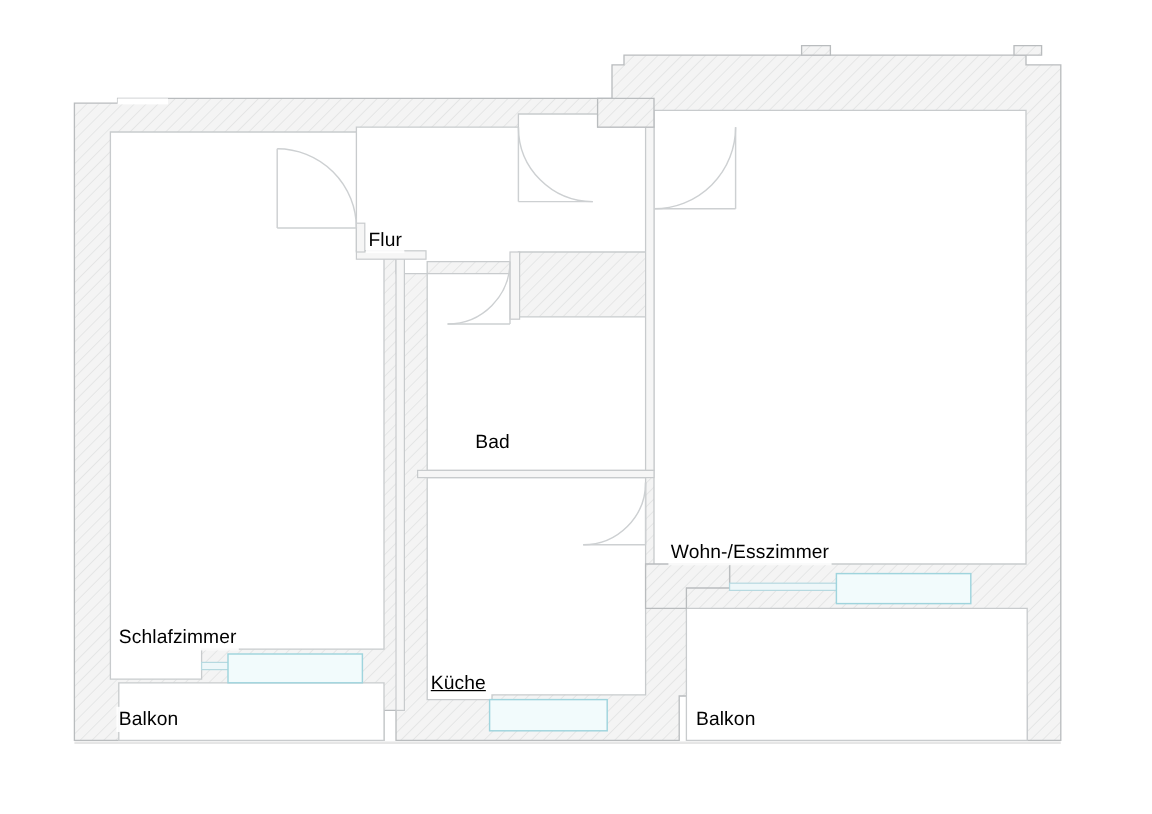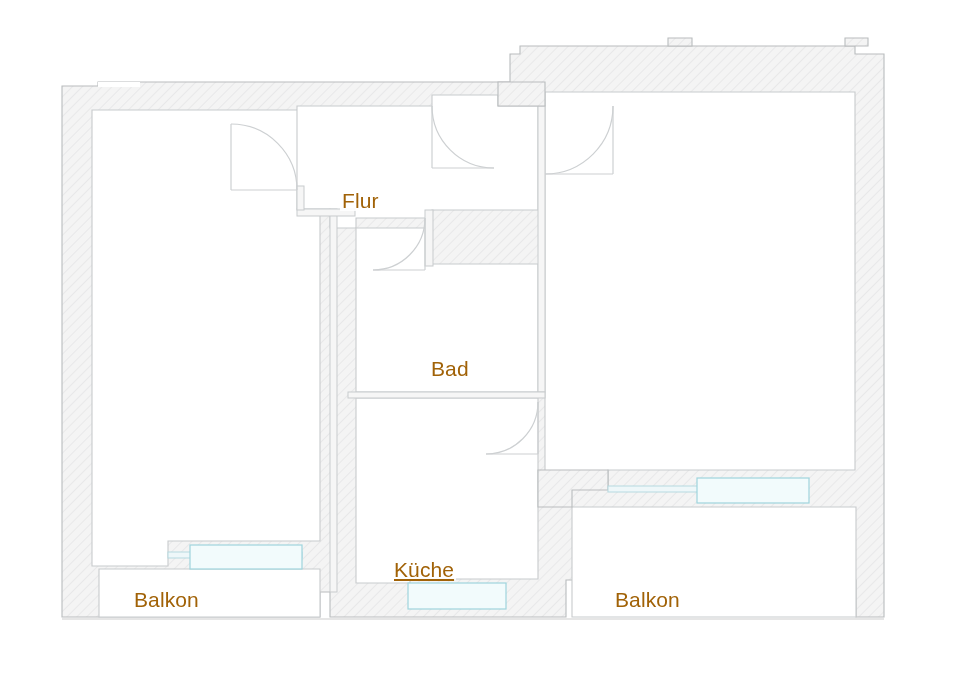--- a/index.html
+++ b/index.html
@@ -24,29 +24,28 @@
     position: absolute;
     left: 0;
     top: 0;
     width: 960px;
     height: 678px;
     display: block;
   }
   .room-label {
     position: absolute;
     font-family: "Liberation Sans", sans-serif;
-    font-size: 21px;
+    font-size: 16px;
     line-height: 21px;
-    color: #a16207;
+    color: #000000;
     white-space: nowrap;
     letter-spacing: 0.1px;
     background: rgba(255,255,255,0.88);
     padding: 0 2px;
     user-select: none;
-    margin-left: 35px;
   }
 </style>
 </head>
 <body>
 
 <div id="plan-root">
 
   <svg id="floorplan-svg" viewBox="0 0 960 678" xmlns="http://www.w3.org/2000/svg">
     <defs>
       <pattern id="wallHatch" width="7" height="7" patternTransform="rotate(45)" patternUnits="userSpaceOnUse">
@@ -160,21 +159,23 @@
       </g>
 
       <line x1="62" y1="619" x2="884" y2="619" stroke="#e6e6e6" stroke-width="2"></line>
     </g>
   </svg>
 
   <div class="room-label" style="left:305px; top:190px;">Flur</div>
 
   <div class="room-label" style="left:357px; top:358px;padding-left:39px;">Bad</div>
 
+  <div class="room-label" style="left:97px; top:521px;">Schlafzimmer</div>
 
   <div class="room-label" style="left:357px; top:559px;text-decoration:underline;">Küche</div>
 
+  <div class="room-label" style="left:557px; top:450px;">Wohn-/Esszimmer</div>
 
   <div class="room-label" style="left:97px; top:589px;">Balkon</div>
 
   <div class="room-label" style="left:578px; top:589px;">Balkon</div>
 
 </div>
 
 </body></html>

